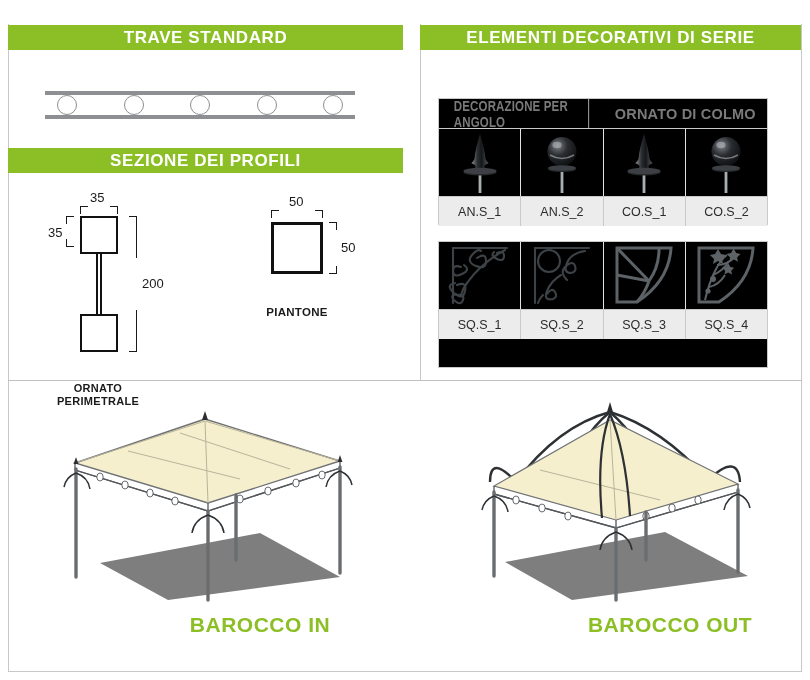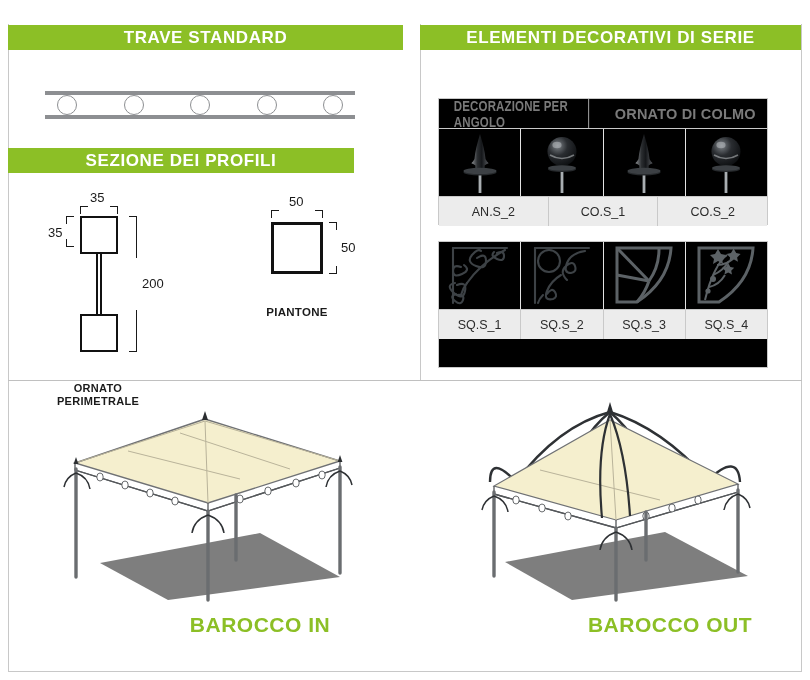--- a/index.html
+++ b/index.html
@@ -19,21 +19,21 @@
 
   
   .greenbar{
     position:absolute;background:#8CBF26;color:#ffffff;
     font-weight:bold;letter-spacing:.6px;
     display:flex;align-items:center;justify-content:center;
     font-size:17px;
   }
   #bar-trave{left:8px;top:25px;width:395px;height:25px;}
   #bar-elementi{left:420px;top:25px;width:381px;height:25px;}
-  #bar-sezione{left:8px;top:148px;width:346px;height:25px;}
+  #bar-sezione{left:8px;top:148px;width:395px;height:25px;}
 
   
   .beam{position:absolute;left:45px;top:88px;width:310px;height:34px;}
   .beam .rail{position:absolute;left:0;width:310px;height:4px;background:#8d8f92;}
   .beam .rail.top{top:3px;}
   .beam .rail.bot{top:27px;}
   .beam .hole{
     position:absolute;top:7px;width:20px;height:20px;border-radius:50%;
     border:1.2px solid #8d8f92;background:#ffffff;box-sizing:border-box;
   }
@@ -241,20 +241,21 @@
           <circle cx="30" cy="19.5" r="14.5" fill="url(#gsph)"></circle>
           <ellipse cx="25" cy="13" rx="4.6" ry="3.2" fill="#b9bdc1" opacity=".55"></ellipse>
           <path d="M18 23 Q30 30 42 23" stroke="#cfd3d6" stroke-width="1.6" fill="none" opacity=".5"></path>
           <ellipse cx="30" cy="37.2" rx="14" ry="2.8" fill="#26292c"></ellipse>
           <ellipse cx="30" cy="36" rx="14" ry="2.8" fill="#3c4044"></ellipse>
         </svg>
       </div>
     </div>
 
     <div class="dt-codes">
+      <div class="cc">AN.S_1</div>
       <div class="cc">AN.S_2</div>
       <div class="cc">CO.S_1</div>
       <div class="cc">CO.S_2</div>
     </div>
   </div>
 
   <div class="dtable" id="tbl-squadri">
 
     <div class="dt-body">
       <div class="bc">

